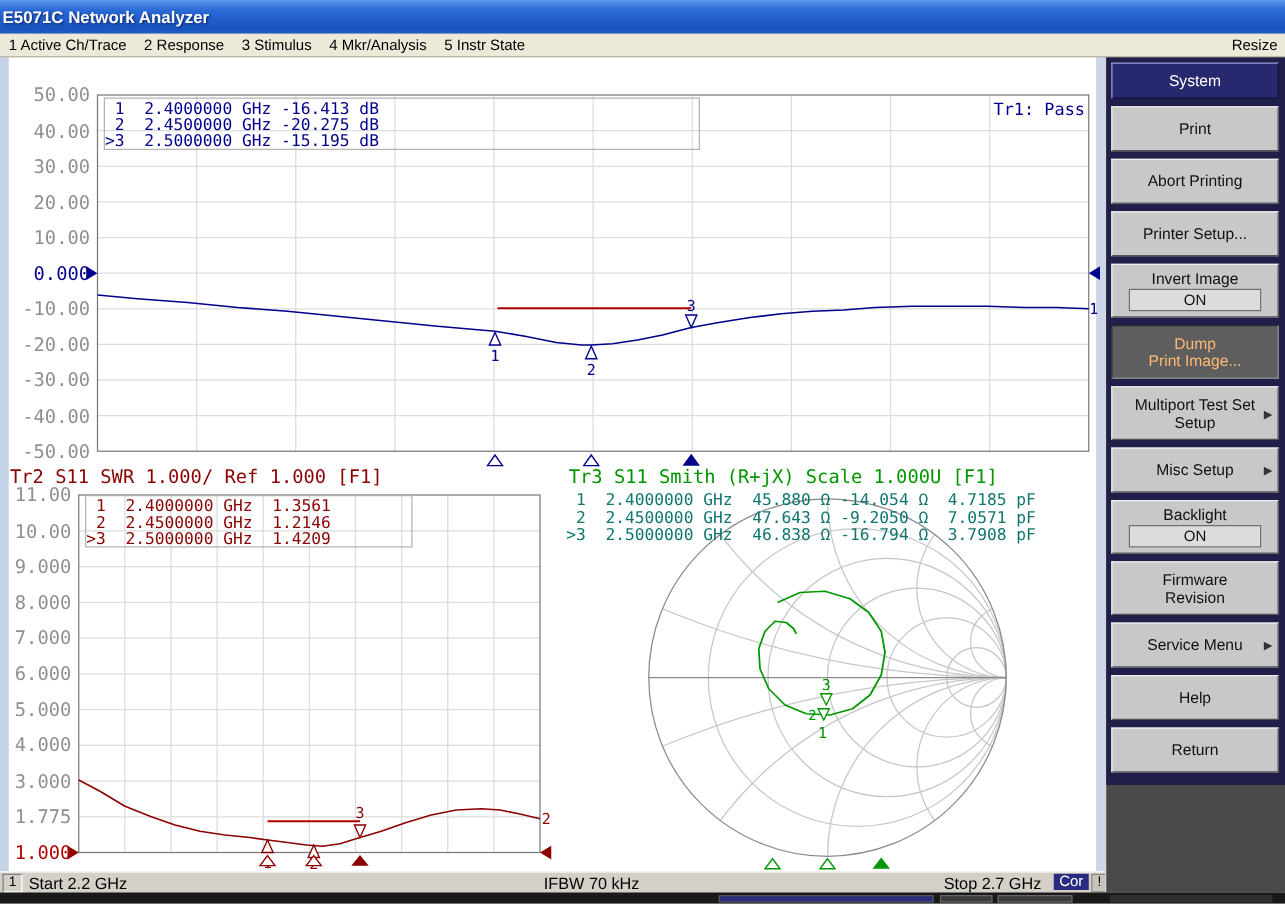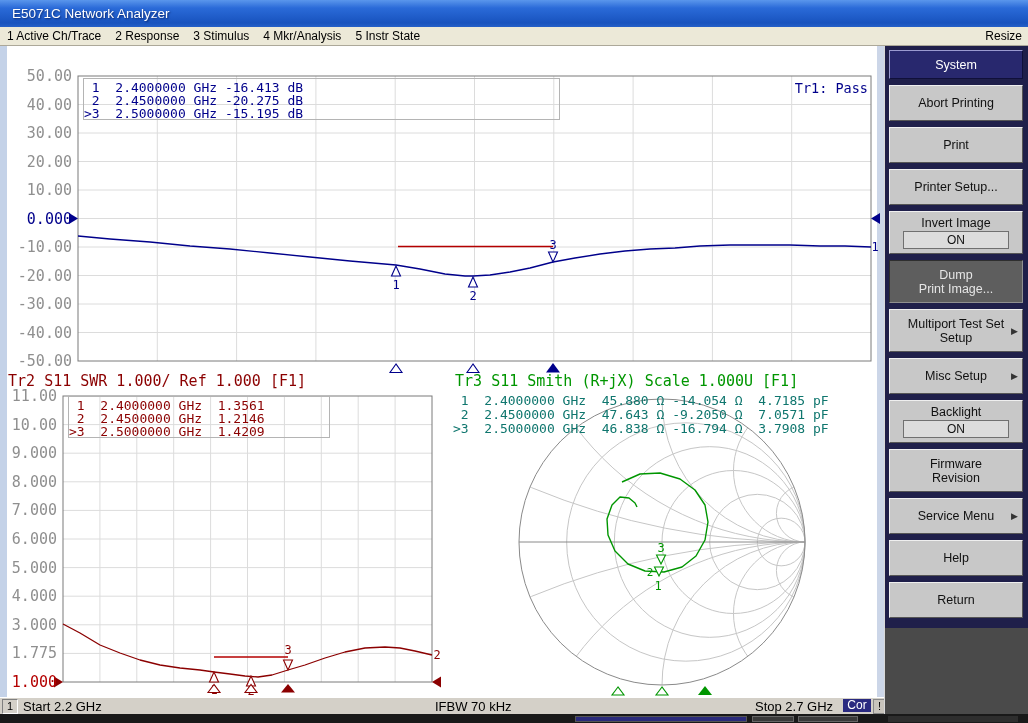--- a/index.html
+++ b/index.html
@@ -3,21 +3,21 @@
 <meta charset="utf-8">
 <style>
   html,body{margin:0;padding:0;background:#888;}
   #screen{position:relative;width:1028px;height:723px;overflow:hidden;
     font-family:"Liberation Sans",sans-serif;background:#d4d0c8;}
   .abs{position:absolute;}
   .mono{font-family:"DejaVu Sans Mono",monospace;}
   
   #titlebar{left:0;top:0;width:1028px;height:27px;
     background:linear-gradient(180deg,#5a96ec 0%,#2a6ad8 30%,#1853be 85%,#2560c8 100%);
-    color:#fff;font-weight:normal;font-size:13.5px;line-height:27px;padding-left:12px;
+    color:#fff;font-weight:bold;font-size:13.5px;line-height:27px;padding-left:2px;
     box-sizing:border-box;text-shadow:1px 1px 2px rgba(0,10,60,.65);}
   
   #menubar{left:0;top:27px;width:1028px;height:19px;background:#ece9d8;
     border-bottom:1px solid #aca899;box-sizing:border-box;font-size:12px;color:#000;text-decoration:underline;}
   #menubar .item{display:inline-block;padding:2px 7px 0 7px;cursor:default;}
   #menubar .resize{position:absolute;right:6px;top:2px;margin-left:28px;}
   
   #charts-bg{left:7px;top:46px;width:870px;height:651px;background:#fff;}
   #left-strip{left:0;top:46px;width:7px;height:651px;background:#c4d2e8;}
   #splitter{left:877px;top:46px;width:7px;height:668px;background:#ccd6e8;}
@@ -76,21 +76,21 @@
     border-left:1px solid #d8d8d8;box-sizing:border-box;}
   #sidebar-top{position:absolute;left:0;top:0;width:143px;height:582px;background:#1f1f4a;}
   #sidebar-buttons{position:absolute;left:4px;top:4px;width:134px;}
   .sbtn{position:relative;margin-bottom:6px;background:#c8c8c8;
     border:1px solid;border-color:#efefef #555 #555 #efefef;
     font-size:12.5px;color:#111;text-align:center;
     display:flex;flex-direction:column;justify-content:center;align-items:center;
     box-sizing:border-box;cursor:default;}
   .h1{height:36px;} .h2{height:43px;}
   .hdr{height:29px;background:#28286e;color:#fff;border-color:#9a9ad0 #10103a #10103a #9a9ad0;}
-  .active{background:#5e5e5e;color:#e5e5e5;border-color:#2e2e2e #909090 #909090 #2e2e2e;}
+  .active{background:#5e5e5e;color:#fdba74;border-color:#2e2e2e #909090 #909090 #2e2e2e;}
   .toggle-box{width:104px;height:16px;background:#dcdcdc;border:1px solid #707070;
     font-size:12px;line-height:16px;margin-top:1px;}
   .sarrow{position:absolute;right:4px;top:50%;transform:translateY(-50%);
     font-size:9px;color:#333;}
   
   #bottombar{left:0;top:714px;width:1028px;height:9px;background:#191919;}
   #bottombar .seg{position:absolute;top:2px;height:6px;box-sizing:border-box;}
 </style>
 </head>
 <body>
@@ -274,24 +274,24 @@
     <span class="alert">!</span>
   </div>
 
   <div id="sidebar" class="abs">
     <div id="sidebar-top">
       <div id="sidebar-buttons">
           <div class="sbtn hdr">
             <div>System</div>
           </div>
           <div class="sbtn h1">
+            <div>Print</div>
+          </div>
+          <div class="sbtn h1">
             <div>Abort Printing</div>
-          </div>
-          <div class="sbtn h1">
-            <div>Print</div>
           </div>
           <div class="sbtn h1">
             <div>Printer Setup...</div>
           </div>
           <div class="sbtn h2">
             <div>Invert Image</div>
             <div class="toggle-box">ON</div>
           </div>
           <div class="sbtn h2 active">
             <div>Dump</div>

